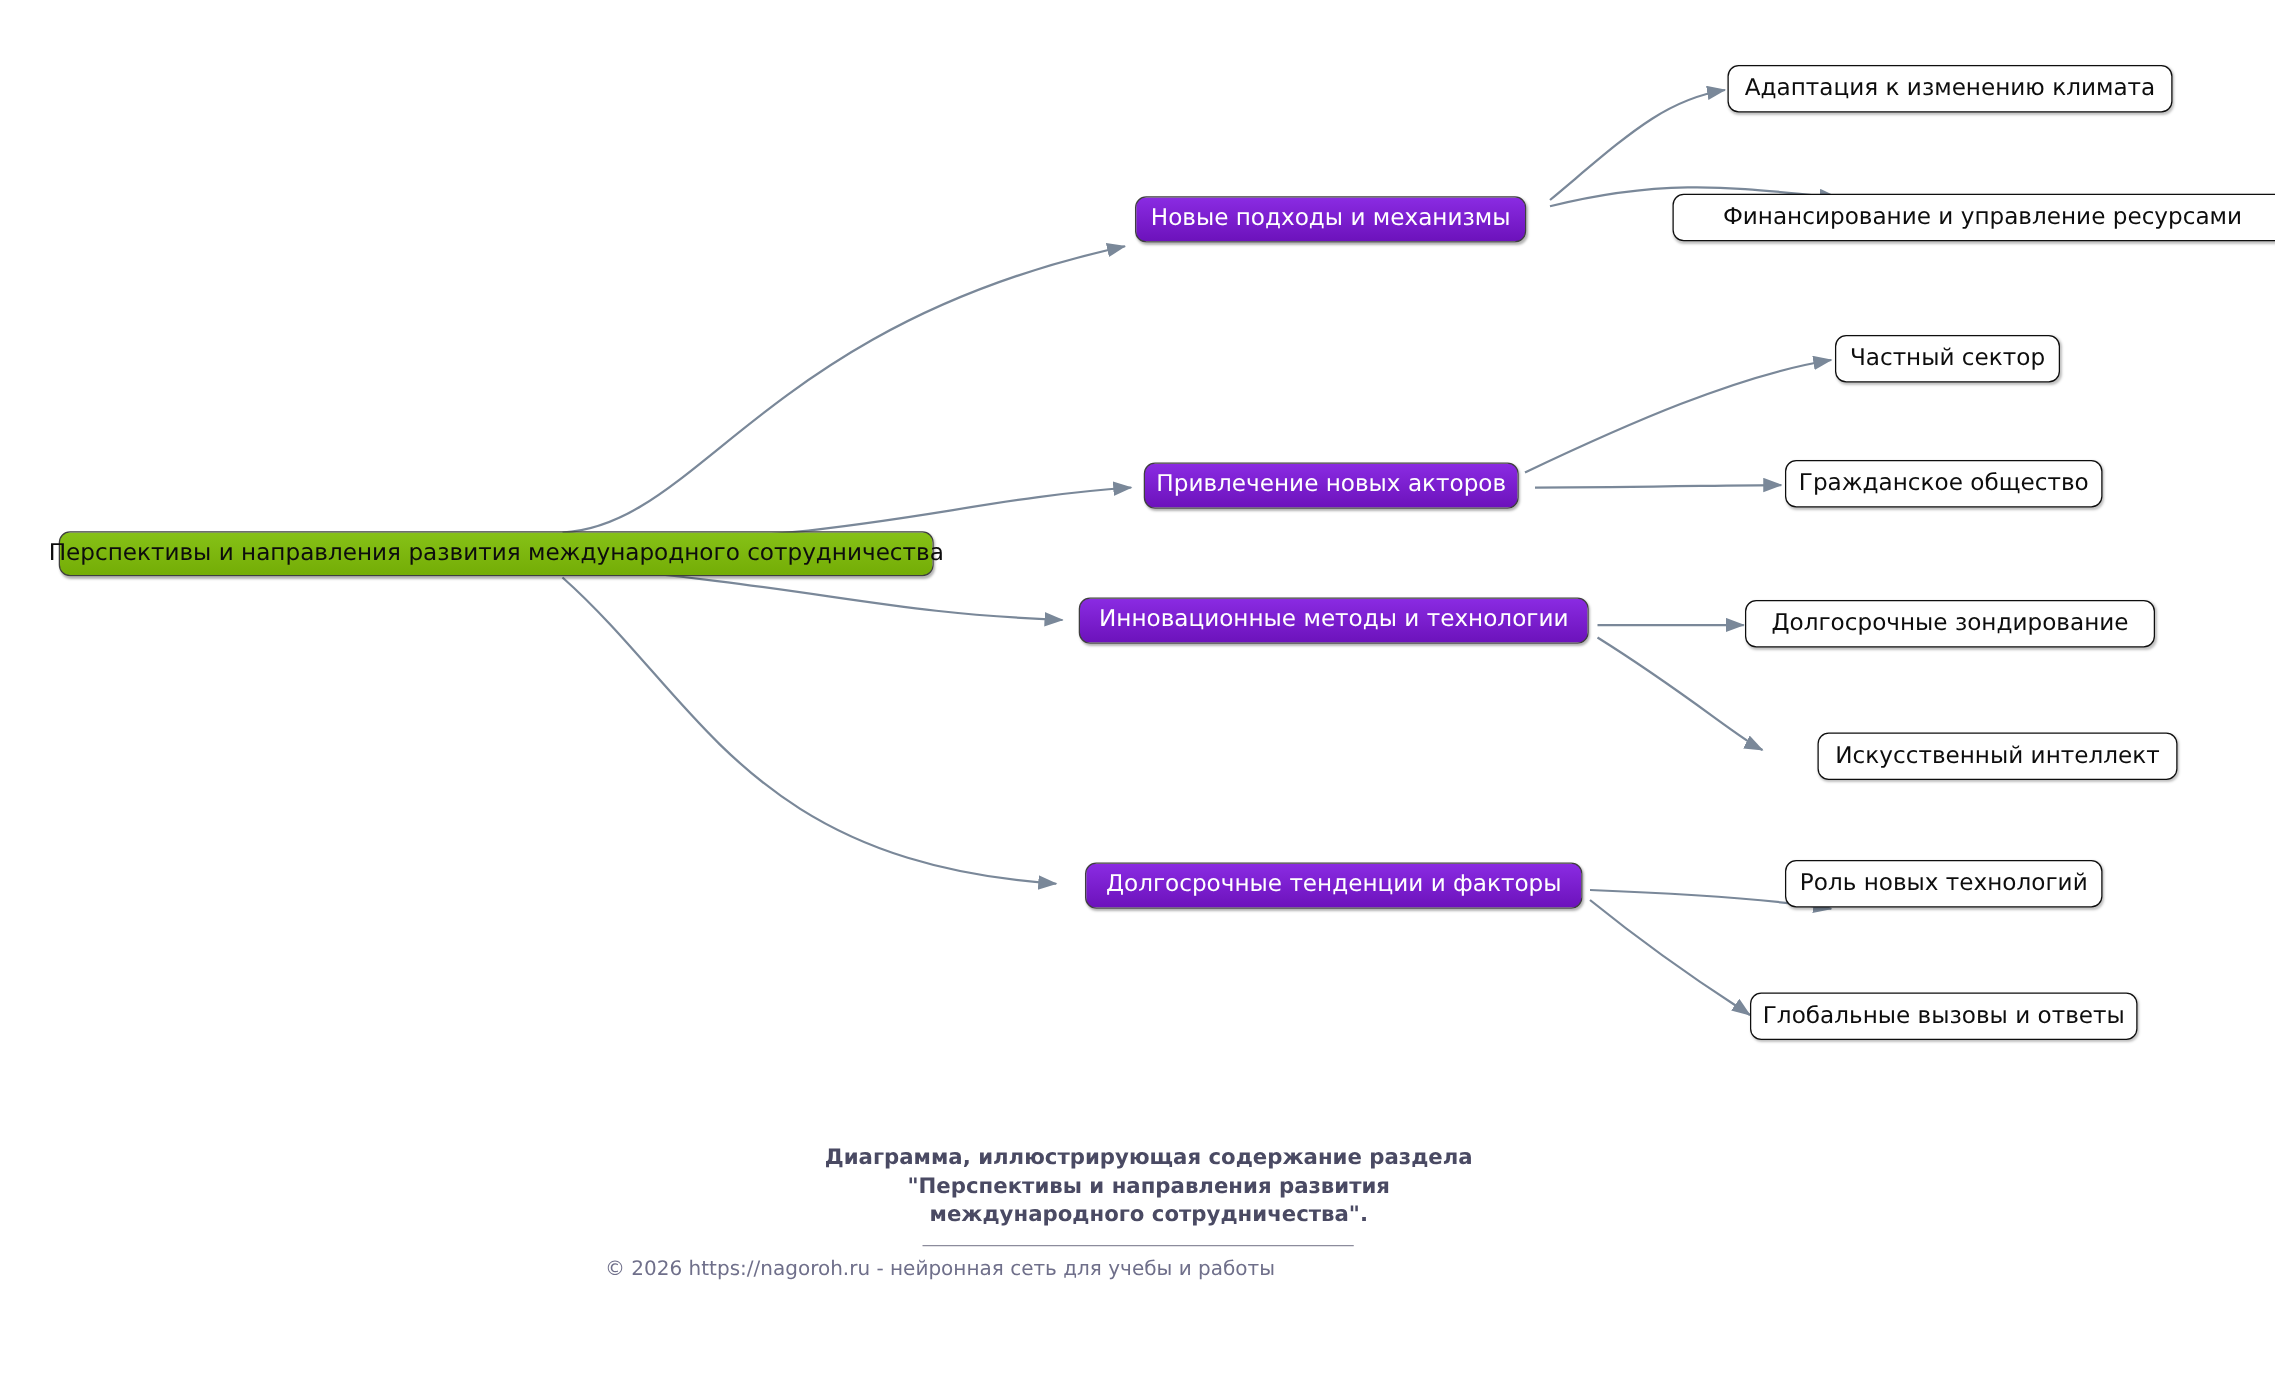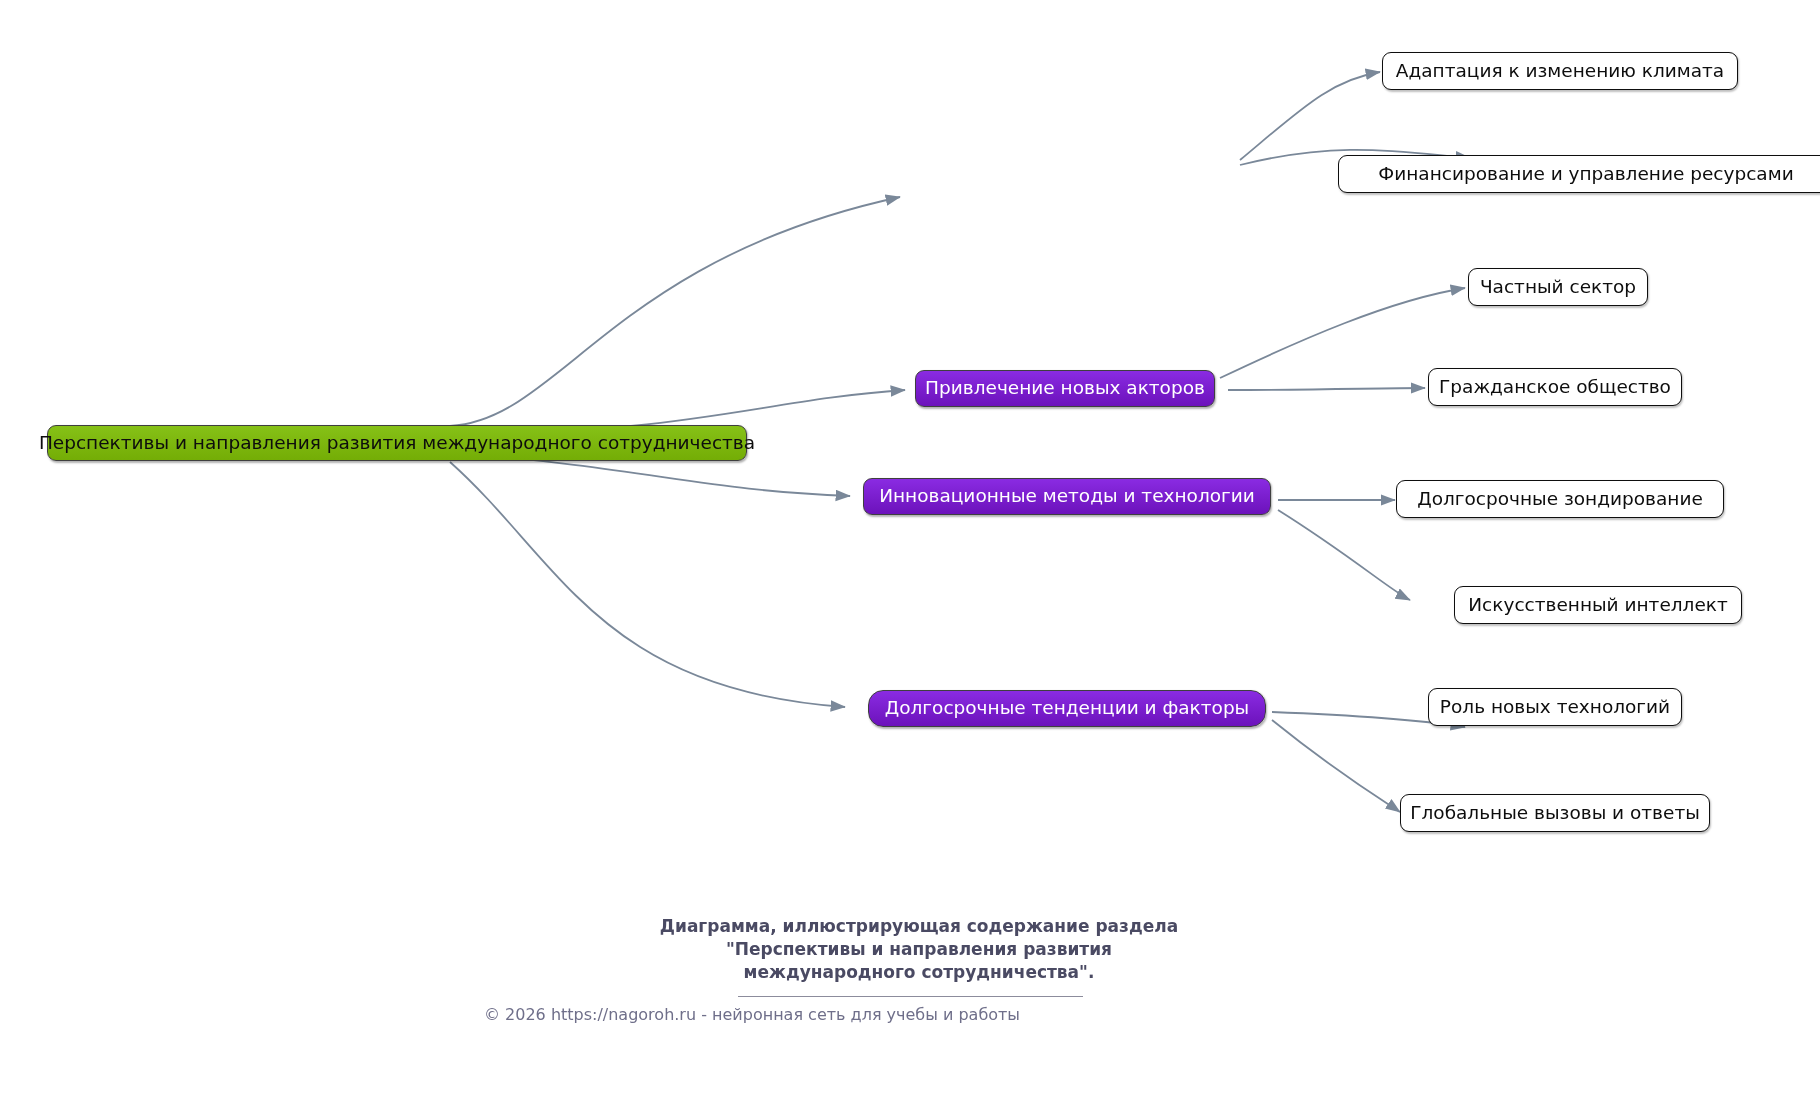--- a/index.html
+++ b/index.html
@@ -126,20 +126,23 @@
 
       <path d="M1272,712 C1350,715 1420,720 1465,727"></path>
       <path d="M1272,720 C1340,775 1390,805 1400,812"></path>
     </g>
   </svg>
 
   <div class="node node-root" style="left:47px; top:425px; width:700px;">
     <span>Перспективы и направления развития международного сотрудничества</span>
   </div>
 
+  <div class="node node-branch" style="left:908px; top:157px; width:313px;">
+    <span>Новые подходы и механизмы</span>
+  </div>
   <div class="node node-leaf" style="left:1382px; top:52px; width:356px;">
     <span>Адаптация к изменению климата</span>
   </div>
   <div class="node node-leaf" style="left:1338px; top:155px; width:496px;">
     <span>Финансирование и управление ресурсами</span>
   </div>
 
   <div class="node node-branch" style="left:915px; top:370px; width:300px;">
     <span>Привлечение новых акторов</span>
   </div>
@@ -153,21 +156,21 @@
   <div class="node node-branch" style="left:863px; top:478px; width:408px;">
     <span>Инновационные методы и технологии</span>
   </div>
   <div class="node node-leaf" style="left:1396px; top:480px; width:328px;">
     <span>Долгосрочные зондирование</span>
   </div>
   <div class="node node-leaf" style="left:1416px; top:586px; width:288px;margin-left:38px;">
     <span>Искусственный интеллект</span>
   </div>
 
-  <div class="node node-branch" style="left:868px; top:690px; width:398px;border-radius:15px;">
+  <div class="node node-branch" style="left:868px; top:690px; width:398px;">
     <span>Долгосрочные тенденции и факторы</span>
   </div>
   <div class="node node-leaf" style="left:1428px; top:688px; width:254px;">
     <span>Роль новых технологий</span>
   </div>
   <div class="node node-leaf" style="left:1400px; top:794px; width:310px;">
     <span>Глобальные вызовы и ответы</span>
   </div>
 
   <div class="caption">

